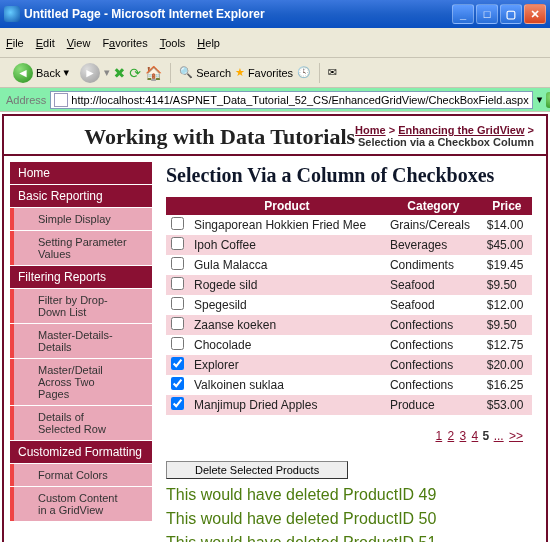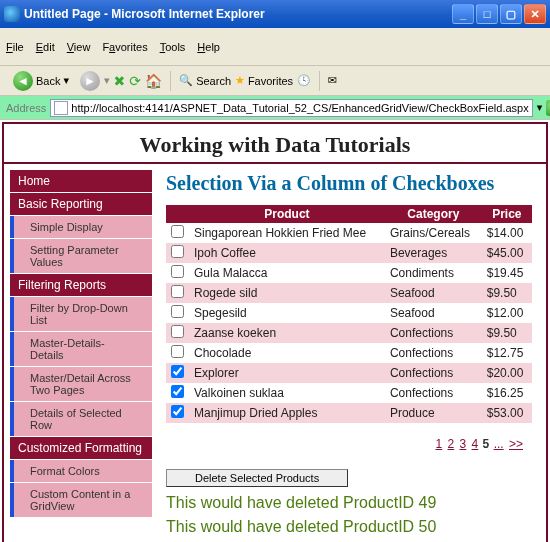--- a/index.html
+++ b/index.html
@@ -3,47 +3,47 @@
 <meta charset="utf-8">
 <style>
 * { box-sizing: border-box; margin: 0; padding: 0; }
 body { font-family: Tahoma, sans-serif; font-size: 11px; background: #fff; width: 550px; height: 542px; overflow: hidden; }
 .titlebar { background: linear-gradient(to bottom, #3b77dd 0%, #1d5fc7 50%, #0a4fc0 100%); height: 28px; display: flex; align-items: center; padding: 0 4px; color: #fff; }
 .titlebar .ie-icon { width: 16px; height: 16px; margin-right: 4px; background: radial-gradient(circle at 40% 40%, #6cf, #15a); border-radius: 3px; }
 .titlebar-text { flex: 1; font-size: 12px; font-weight: bold; }
 .win-btn { width: 22px; height: 20px; margin-left: 2px; border-radius: 3px; display: flex; align-items: center; justify-content: center; font-size: 11px; font-weight: bold; color: #fff; border: 1px solid rgba(255,255,255,0.3); }
 .win-blue { background: linear-gradient(#5e9cff,#2a6fd8); }
 .win-red { background: linear-gradient(#f08a6b,#d94520); }
-.menubar { background: #ece9d8; border-bottom: 1px solid #c8c4b4; height: 38px; display: flex; align-items: center; padding: 0 6px; gap: 12px; }
+.menubar { background: #ece9d8; border-bottom: 1px solid #c8c4b4; height: 30px; display: flex; align-items: center; padding: 0 6px; gap: 12px; }
 .menubar span { cursor: default; }
 .menubar span u { text-decoration: underline; }
 .toolbar { background: #ece9d8; border-bottom: 1px solid #c8c4b4; height: 30px; display: flex; align-items: center; padding: 0 6px; gap: 4px; }
 .tb-back { display: flex; align-items: center; gap: 3px; padding: 2px 6px; border: 1px solid transparent; border-radius: 3px; }
 .circ { width: 20px; height: 20px; border-radius: 50%; display: flex; align-items: center; justify-content: center; color: #fff; font-size: 12px; }
 .circ-green { background: radial-gradient(circle at 35% 30%, #8de07a, #258d1a); }
 .circ-gray { background: radial-gradient(circle at 35% 30%, #ddd, #999); }
 .tb-sep { width: 1px; height: 20px; background: #c8c4b4; margin: 0 4px; }
 .tb-item { display: flex; align-items: center; gap: 3px; }
 .addr { background: #86efac; border-bottom: 1px solid #c8c4b4; height: 24px; display: flex; align-items: center; padding: 0 6px; gap: 4px; }
 .addr label { color: #777; }
 .addr-input { flex: 1; border: 1px solid #7f9db9; background: #fff; height: 18px; padding: 0 3px; font-size: 11px; display: flex; align-items: center; gap: 3px; }
 .go-btn { display: flex; align-items: center; gap: 3px; }
 .go-sq { width: 16px; height: 16px; background: radial-gradient(circle at 35% 30%, #8de07a, #258d1a); border-radius: 3px; display: flex; align-items: center; justify-content: center; color: #fff; font-size: 10px; }
 .content-wrap { border: 2px solid #6d0b2a; margin: 2px; height: 468px; background: #fff; display: flex; flex-direction: column; overflow: hidden; }
-.header { padding: 8px 12px 4px; border-bottom: 2px solid #6d0b2a; display: flex; align-items: flex-start; justify-content: center; }
+.header { padding: 8px 12px 4px; border-bottom: 2px solid #6d0b2a; display: flex; align-items: flex-start; justify-content: flex-end; }
 .header-title { font-family: Georgia, serif; font-size: 22px; font-weight: bold; color: #222; }
 .breadcrumb { font-size: 11px; color: #6d0b2a; font-weight: bold; text-align: right; }
 .breadcrumb a { color: #6d0b2a; text-decoration: underline; }
 .breadcrumb .cur { color: #333; }
 .body-row { display: flex; flex: 1; overflow: hidden; }
 .sidebar { width: 148px; background: #fff; padding: 6px 0 6px 6px; }
 .nav-h { background: #8a1033; color: #fff; padding: 4px 8px; font-size: 12px; margin-bottom: 1px; }
-.nav-i { background: #e9a8b8; color: #333; padding: 5px 16px; font-size: 11px; margin-bottom: 1px; border-left: 4px solid #1d4ed8; }
+.nav-i { background: #e9a8b8; color: #333; padding: 5px 24px; font-size: 11px; margin-bottom: 1px; border-left: 4px solid #ef4444; }
 .main { flex: 1; padding: 8px 14px; overflow-y: auto; }
-.page-h { font-family: Georgia, 'Trebuchet MS', serif; font-size: 20px; font-weight: bold; color: #0369a1; margin-bottom: 10px; }
+.page-h { font-family: Georgia, 'Trebuchet MS', serif; font-size: 20px; font-weight: bold; color: #0f172a; margin-bottom: 10px; }
 table.grid { border-collapse: collapse; width: 100%; font-size: 12px; }
 .grid th { background: #8a1033; color: #fff; font-weight: bold; padding: 2px 6px; text-align: center; }
 .grid th.chkcol { width: 20px; }
 .grid td { padding: 2px 5px; color: #222; }
 .grid tr.alt td { background: #f6d4db; }
 .grid td.prc { text-align: left; }
 .pager { text-align: right; padding: 14px 8px; color: #8a1033; font-size: 12px; }
 .pager a { color: #8a1033; text-decoration: underline; margin: 0 1px; }
 .pager .cur { color: #333; text-decoration: none; font-weight: bold; }
 .del-btn { margin: 4px 0; padding: 2px 28px; border: 1px solid #333; border-top-color:#888; border-left-color:#888; background: #eee; font-size: 11px; cursor: pointer; }
@@ -105,20 +105,25 @@
   <span>▾</span>
   <div class="go-btn">
     <div class="go-sq">→</div>
 
   </div>
 </div>
 
 <div class="content-wrap">
   <div class="header">
     <div class="header-title">Working with Data Tutorials</div>
+    <div class="breadcrumb">
+      <a href="#">Home</a> &gt;
+      <a href="#">Enhancing the GridView</a> &gt;<br>
+      <span class="cur">Selection via a Checkbox Column</span>
+    </div>
   </div>
   <div class="body-row">
     <div class="sidebar" id="sidebar">
         <div class="nav-h">Home</div>
         <div class="nav-h">Basic Reporting</div>
         <div class="nav-i">Simple Display</div>
         <div class="nav-i">Setting Parameter Values</div>
         <div class="nav-h">Filtering Reports</div>
         <div class="nav-i">Filter by Drop-Down List</div>
         <div class="nav-i">Master-Details-Details</div>

